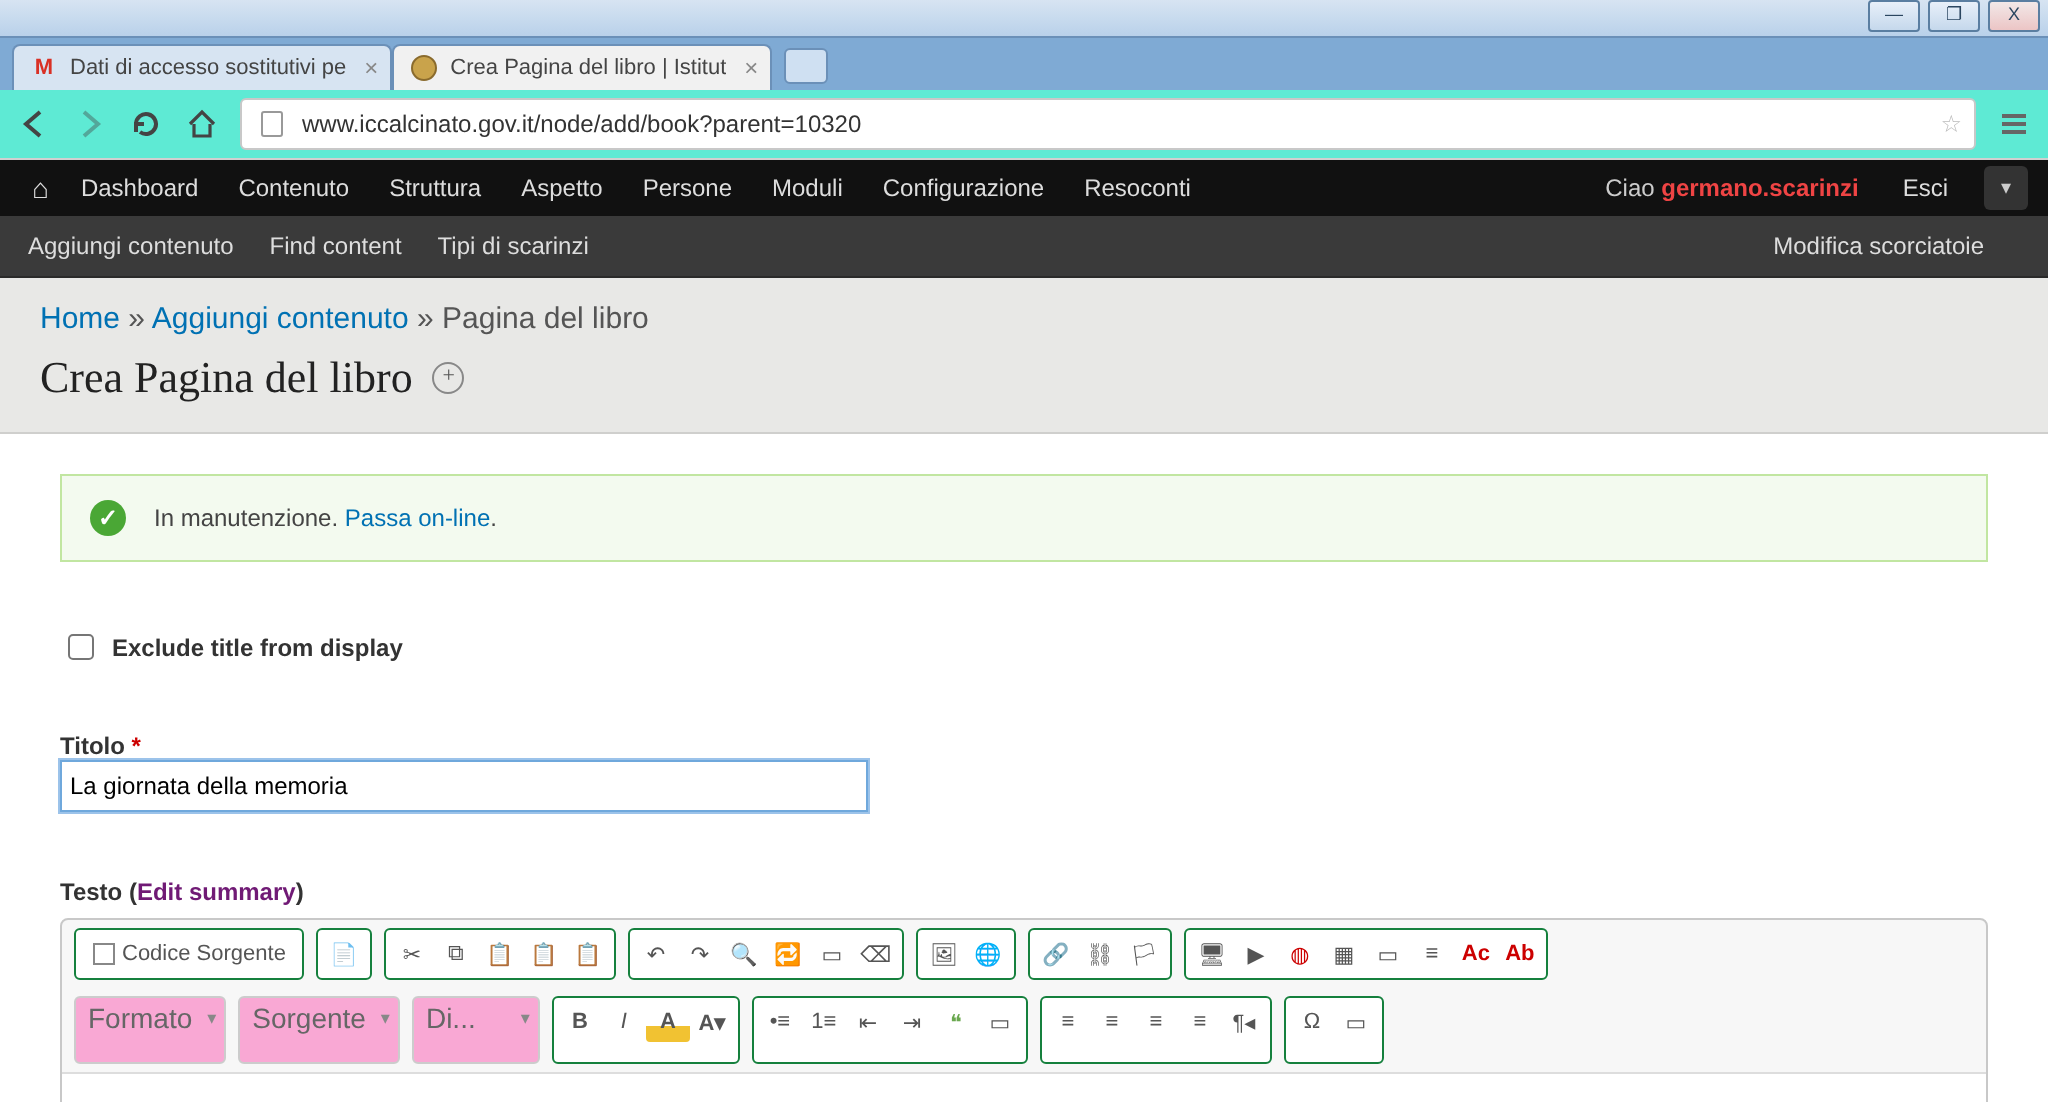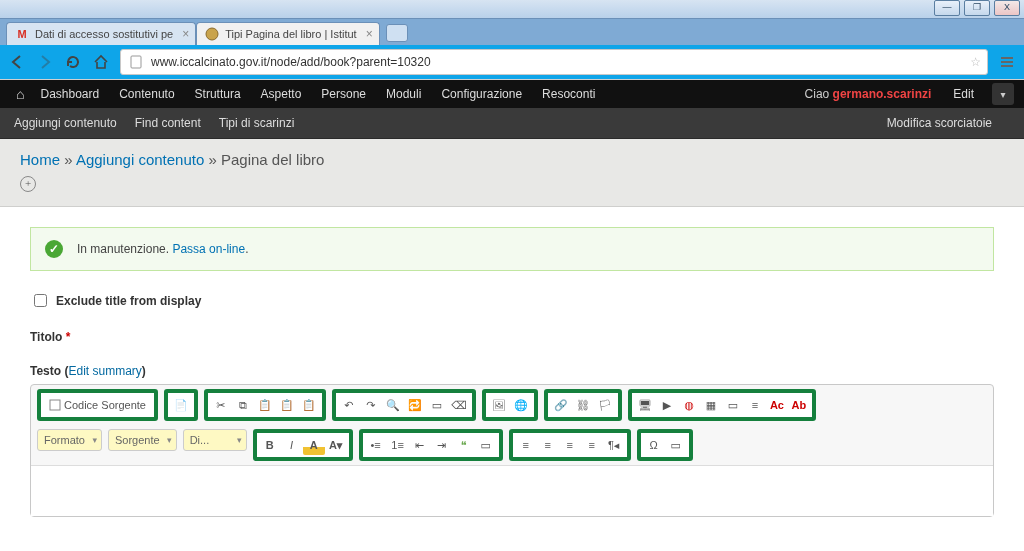--- a/index.html
+++ b/index.html
@@ -11,21 +11,21 @@
   
   .tabstrip{height:26px;background:#7faad4;display:flex;align-items:flex-end;padding-left:6px;gap:-1px}
   .tab{display:flex;align-items:center;height:22px;padding:0 22px 0 8px;max-width:180px;border-radius:4px 4px 0 0;font-size:11px;color:#444;position:relative;border:1px solid #6b90b8;border-bottom:none}
   .tab.inactive{background:#d7e4f2}
   .tab.active{background:#f1f1f1}
   .tab-title{white-space:nowrap;overflow:hidden;text-overflow:ellipsis;max-width:140px}
   .tab-icon{width:14px;height:14px;margin-right:6px;flex:0 0 14px;display:inline-flex;align-items:center;justify-content:center}
   .tab-close{position:absolute;right:6px;top:4px;font-size:12px;color:#888}
   .newtab{width:20px;height:16px;background:#cfe0f2;border:1px solid #6b90b8;border-radius:3px;margin:0 0 3px 6px}
   
-  .chrome-tb{height:34px;background:#0ea5e9;display:flex;align-items:center;padding:0 8px;gap:10px;border-bottom:1px solid #d0d0d0}
+  .chrome-tb{height:34px;background:#5eead4;display:flex;align-items:center;padding:0 8px;gap:10px;border-bottom:1px solid #d0d0d0}
   .chrome-tb .nav-ico{width:18px;height:18px;display:flex;align-items:center;justify-content:center;color:#555}
   .omnibox{flex:1;height:24px;border:1px solid #c8c8c8;border-radius:3px;background:#fff;display:flex;align-items:center;padding:0 6px;color:#555}
   .omnibox .url{color:#333}
   .omnibox .star{margin-left:auto;color:#bbb}
   
   .adminbar{background:#111;color:#ccc;height:28px;display:flex;align-items:center;padding:0 10px;font-size:12px}
   .adminbar a{color:#ddd;text-decoration:none;padding:0 10px;line-height:28px}
   .adminbar .home{font-size:14px;padding:0 6px}
   .adminbar .spacer{flex:1}
   .adminbar .user{color:#ef4444;font-weight:bold}
@@ -38,33 +38,33 @@
   .crumbs-wrap{background:#e8e8e6;border-bottom:1px solid #cfcfcd;padding:12px 20px 14px}
   .crumbs{font-size:15px;color:#555}
   .crumbs a{color:#0071B3;text-decoration:none}
   h1.page-title{font-family:Georgia,"Times New Roman",serif;font-weight:normal;font-size:22px;color:#222;margin:8px 0 0;display:flex;align-items:center;gap:10px}
   .page-title .plus{width:14px;height:14px;border:1px solid #888;border-radius:50%;font-size:11px;line-height:12px;text-align:center;color:#555}
   
   .page-body{padding:20px 30px}
   .status-msg{border:1px solid #c1e6a1;background:#f3faef;padding:12px 14px;display:flex;align-items:center;gap:14px;font-size:12px;color:#444}
   .status-msg a{color:#0071B3;text-decoration:none}
   .check-badge{width:18px;height:18px;border-radius:50%;background:#4aa735;display:flex;align-items:center;justify-content:center;color:#fff;font-size:12px;font-weight:bold}
-  .form-row{margin-top:20px}
+  .form-row{margin-top:33px}
   .form-row label{font-weight:bold;font-size:12px}
   .req{color:#c00}
   .chkline{display:flex;align-items:center;gap:6px;font-size:12px;color:#333}
   input[type=text].titolo{width:394px;height:20px;border:1px solid #6fa8dc;padding:2px 4px;font-size:12px;outline:1px solid #9cc3ea}
   .testo-label{font-weight:bold}
-  .testo-label a{color:#0369a1;text-decoration:none;font-weight:normal}
+  .testo-label a{color:#701a75;text-decoration:none;font-weight:bold}
   
   .ck-wrap{border:1px solid #c8c8c8;border-radius:4px;background:#f7f7f7;margin-top:6px}
   .ck-row{display:flex;flex-wrap:wrap;gap:6px;padding:4px 6px}
-  .ck-group{display:flex;background:#fff;border:4px solid #15803d;border-radius:3px;padding:2px}
+  .ck-group{display:flex;background:#fff;border:1px solid #15803d;border-radius:3px;padding:2px}
   .ck-btn{width:22px;height:20px;display:flex;align-items:center;justify-content:center;border-radius:2px;color:#555;font-size:11px}
-  .ck-sel{height:20px;border:1px solid #ccc;border-radius:3px;background:#fef9c3;display:flex;align-items:center;padding:0 16px 0 6px;font-size:11px;color:#666;position:relative;min-width:40px}
+  .ck-sel{height:20px;border:1px solid #ccc;border-radius:3px;background:#f9a8d4;display:flex;align-items:center;padding:0 16px 12px 6px;font-size:14px;color:#666;position:relative;min-width:40px}
   .ck-sel::after{content:"▾";position:absolute;right:4px;color:#888;font-size:9px}
   .ck-body{background:#fff;border-top:1px solid #ddd;height:50px}
   
   svg{display:block}
 </style>
 </head>
 <body>
 
 <div class="win-titlebar">
   <div class="win-btns">
@@ -79,21 +79,21 @@
     <span class="tab-icon" style="color:#d93025;font-weight:bold;font-size:11px">M</span>
     <span class="tab-title">Dati di accesso sostitutivi pe</span>
     <span class="tab-close">×</span>
   </div>
   <div class="tab active">
     <span class="tab-icon">
       <svg width="14" height="14">
           <circle cx="7" cy="7" r="6" fill="#c9a34b" stroke="#8a6b2d"></circle>
         </svg>
     </span>
-    <span class="tab-title">Tipi Pagina del libro | Istitut</span>
+    <span class="tab-title">Crea Pagina del libro | Istitut</span>
     <span class="tab-close">×</span>
   </div>
   <div class="newtab"></div>
 </div>
 
 <div class="chrome-tb">
   <div class="nav-ico">
       <svg width="16" height="16">
         <path d="M11 2 L4 8 L11 14" stroke="#444" stroke-width="2" fill="none"></path>
       </svg>
@@ -137,57 +137,59 @@
   <a>Dashboard</a>
   <a>Contenuto</a>
   <a>Struttura</a>
   <a>Aspetto</a>
   <a>Persone</a>
   <a>Moduli</a>
   <a>Configurazione</a>
   <a>Resoconti</a>
   <div class="spacer"></div>
   <span><span>Ciao </span><span class="user">germano.scarinzi</span></span>
-  <a style="margin-left:12px">Edit</a>
+  <a style="margin-left:12px">Esci</a>
   <div class="drop">▾</div>
 </div>
 
 <div class="adminbar2">
   <a>Aggiungi contenuto</a>
   <a>Find content</a>
   <a>Tipi di scarinzi</a>
   <div class="spacer"></div>
   <a>Modifica scorciatoie</a>
 </div>
 
 <div class="crumbs-wrap">
   <div class="crumbs">
     <a>Home</a><span> » </span><a>Aggiungi contenuto</a><span> » </span><span>Pagina del libro</span>
   </div>
   <h1 class="page-title">
+    <span>Crea Pagina del libro</span>
     <span class="plus">+</span>
   </h1>
 </div>
 
 <div class="page-body">
 
   <div class="status-msg">
     <span class="check-badge">✓</span>
     <span>
       <span>In manutenzione. </span><a>Passa on-line</a><span>.</span>
     </span>
   </div>
 
   <div class="form-row chkline">
     <input type="checkbox" style="">
     <label>Exclude title from display</label>
   </div>
 
   <div class="form-row">
     <label><span>Titolo</span> <span class="req">*</span></label><br>
+    <input type="text" class="titolo" value="La giornata della memoria" style="">
   </div>
 
   <div class="form-row">
     <span class="testo-label">
       <span>Testo (</span><a>Edit summary</a><span>)</span>
     </span>
 
     <div class="ck-wrap">
       <div class="ck-row">
         <div class="ck-group">

